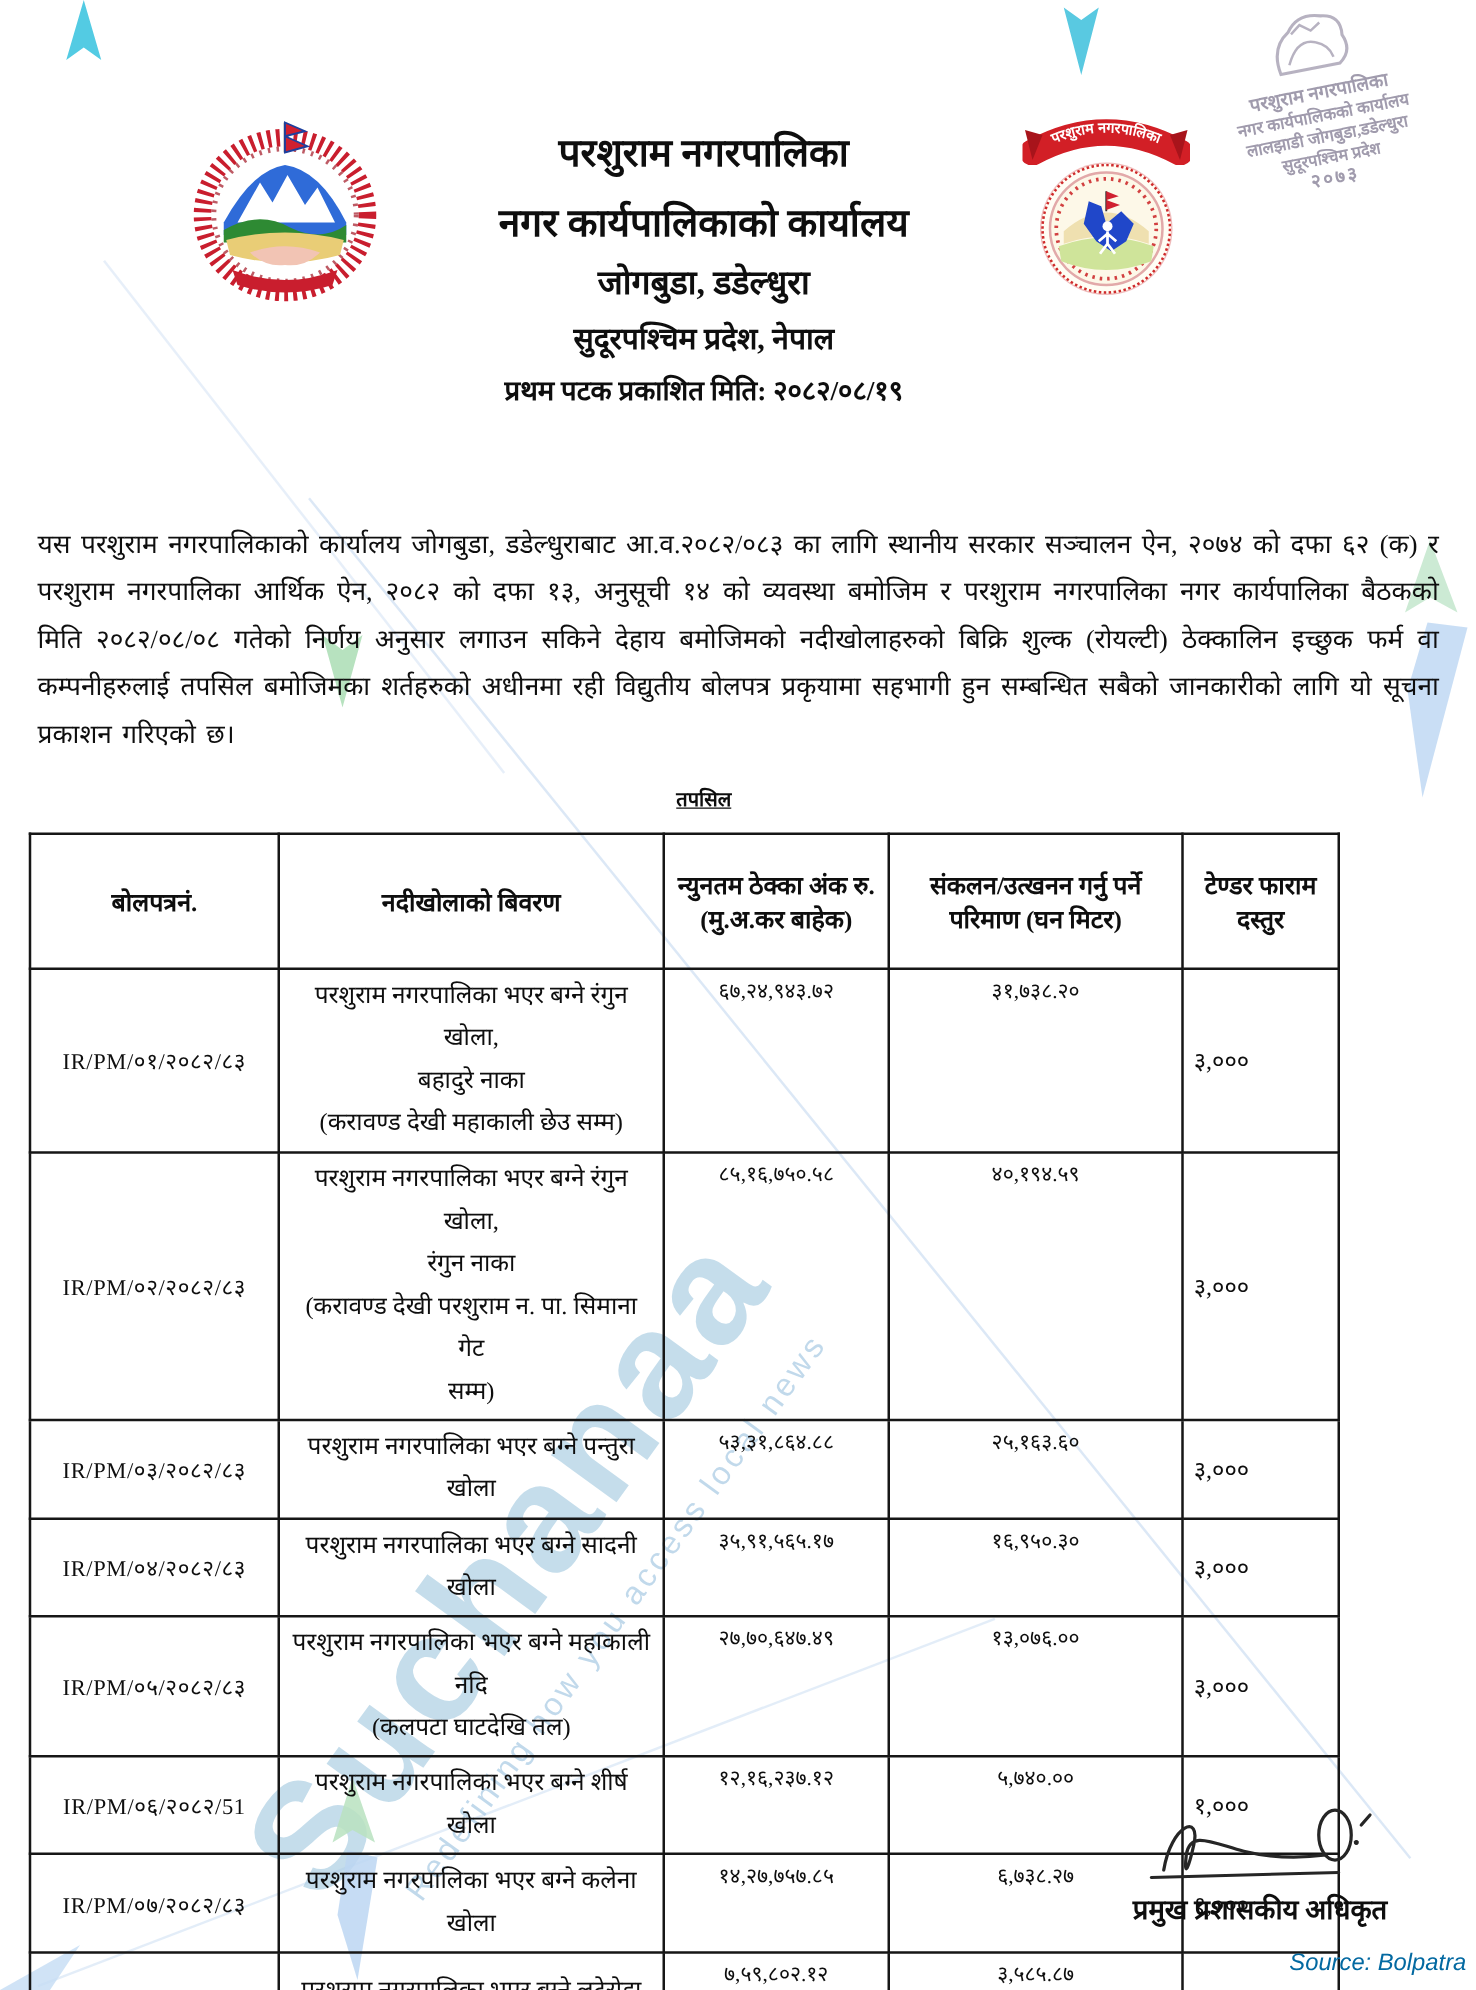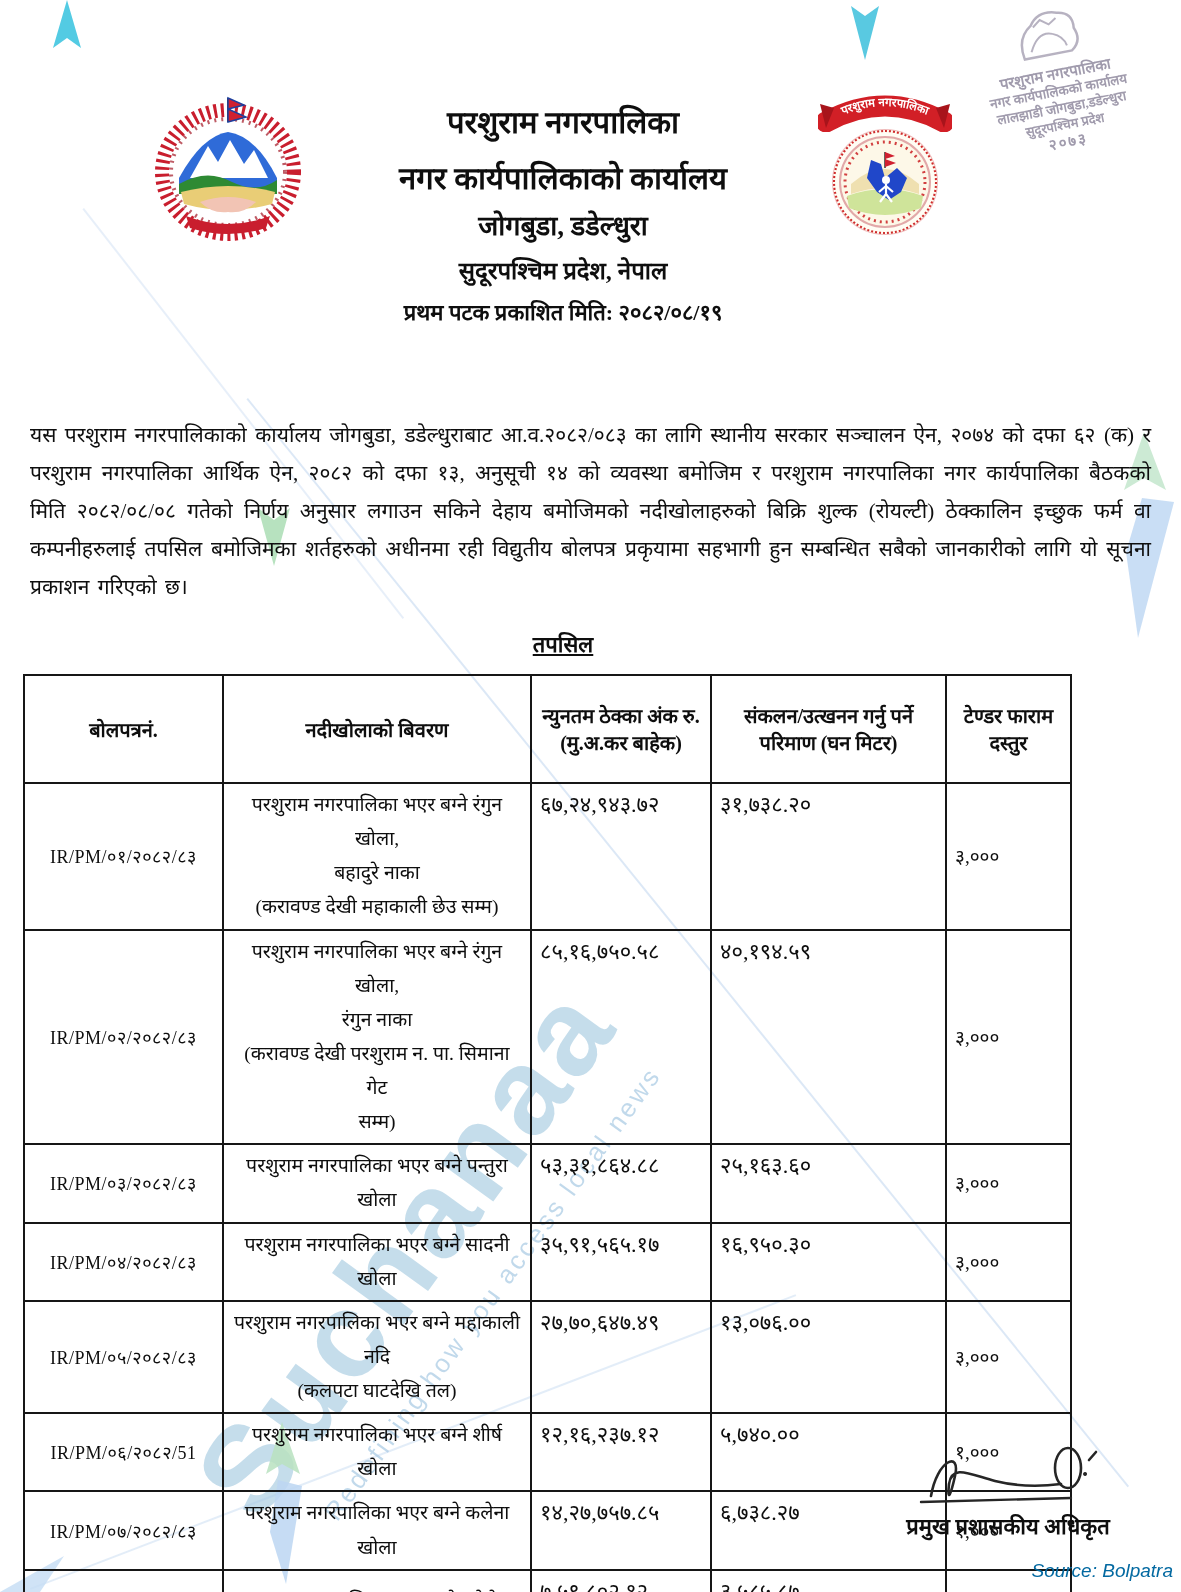--- a/index.html
+++ b/index.html
@@ -35,35 +35,35 @@
   .stamp .s3{font-size:13.5px;}
   .stamp .s4{font-size:13px;}
   .stamp .s5{font-size:15px;letter-spacing:2px;}
 
   
   .title{margin-top:14px;font-size:23px;font-weight:bold;}
   .pubdate{margin-top:10px;font-size:22px;font-weight:bold;}
   .body-par{position:relative;z-index:2;margin:16px 30px 0 30px;width:1121px;
             font-size:21px;line-height:38px;text-align:justify;word-spacing:3px;}
   .tapasil{position:relative;z-index:2;width:1126px;text-align:center;margin-top:22px;
-           font-size:22px;font-weight:bold;text-decoration:underline;}
+           font-size:16px;font-weight:bold;text-decoration:underline;}
 
   
   table.tnd{position:relative;z-index:2;margin:16px 0 0 23px;width:1047px;border-collapse:collapse;
             table-layout:fixed;}
   table.tnd th,table.tnd td{border:2.5px solid #161616;padding:4px 8px;}
   table.tnd th{font-size:20px;font-weight:600;vertical-align:middle;text-align:center;}
   col.w-sn{width:199px;} col.w-desc{width:308px;} col.w-amt{width:180px;}
   col.w-qty{width:235px;} col.w-fee{width:125px;}
   tr.hrow{height:108px;}
   tr.r0{height:104px;} tr.r1{height:120px;} tr.r2{height:75px;} tr.r3{height:75px;}
   tr.r4{height:104px;} tr.r5{height:75px;} tr.r6{height:75px;} tr.r7{height:96px;}
   td.c-sn{font-size:18px;text-align:center;vertical-align:middle;letter-spacing:.5px;}
   td.c-desc{font-size:19.5px;text-align:center;vertical-align:middle;line-height:1.75;}
-  td.c-amt,td.c-qty{font-size:22px;text-align:left;vertical-align:top;padding-top:12px;}
+  td.c-amt,td.c-qty{font-size:17px;text-align:center;vertical-align:top;padding-top:12px;}
   td.c-fee{font-size:19px;text-align:left;vertical-align:middle;}
   .preline{white-space:pre-line;}
 
   
   .sig-block{position:absolute;left:896px;top:1438px;width:224px;z-index:2;text-align:center;}
   .sig-title{margin-top:-4px;font-size:22px;font-weight:bold;white-space:nowrap;}
   .source{position:absolute;right:8px;top:1560px;z-index:2;font-family:"Liberation Sans",sans-serif;
           font-style:italic;font-size:19px;color:#0369a1;}
 </style>
 </head>

